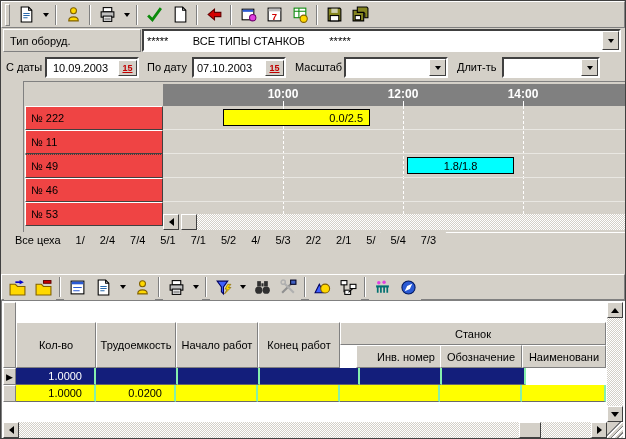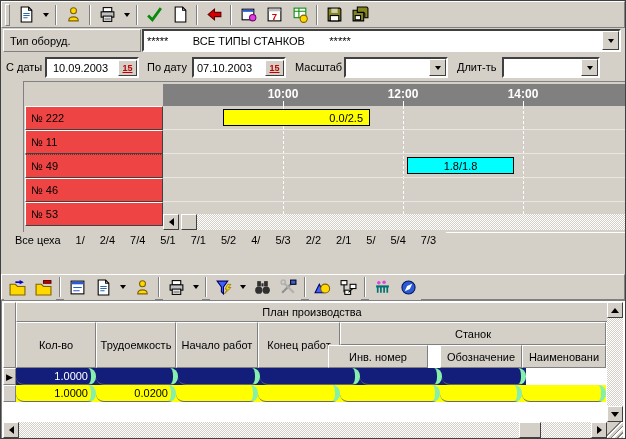--- a/index.html
+++ b/index.html
@@ -43,21 +43,21 @@
   .tab{position:relative; height:17px; line-height:16px; padding:0 10px; margin-right:-5px; background:#d4d0c8;
        clip-path:polygon(7px 100%, 0 0, 100% 0, calc(100% - 7px) 100%);
        filter:drop-shadow(1px 1px 0 #404040) drop-shadow(-1px 0 0 #fff);
        font-size:11px; text-align:center;}
   .tab.active{height:19px; z-index:5;}
   
   .status-panel{box-sizing:border-box; height:19px; display:flex; align-items:center; padding-left:4px; background:#d4d0c8;}
   
   .gcell{box-sizing:border-box; background:#d4d0c8; border:1px solid; border-color:#ffffff #808080 #808080 #ffffff; display:flex; align-items:center; justify-content:center; text-align:center; overflow:hidden; white-space:nowrap;}
   .grid-row{display:flex; position:absolute; left:14px; height:17px;}
-  .gdcell{box-sizing:border-box; border-right:5px solid #86efac; border-bottom:1px solid #6a6a6a; display:flex; align-items:center; justify-content:flex-end; padding-right:3px; overflow:hidden;border-radius:8px;}
+  .gdcell{box-sizing:border-box; border-right:2px solid #86efac; border-bottom:1px solid #6a6a6a; display:flex; align-items:center; justify-content:flex-end; padding-right:12px; overflow:hidden;}
   .grip{position:absolute; width:16px; height:16px; background:#d4d0c8;
         background-image:linear-gradient(135deg, transparent 40%, #808080 40%, #808080 45%, #fff 45%, #fff 52%, transparent 52%, transparent 60%, #808080 60%, #808080 65%, #fff 65%, #fff 72%, transparent 72%, transparent 80%, #808080 80%, #808080 85%, #fff 85%, #fff 92%, transparent 92%);}
 </style>
 </head>
 <body>
 
 <div id="app">
 
   <div class="abs toolbar raised" style="left:0;top:0;width:624px;height:27px;">
     <div class="tb-grip"></div>
@@ -384,31 +384,28 @@
               <path d="M4.5 11.5l2.2-4.8 4.8-2.2-2.2 4.8z" fill="#fff"></path>
             </svg></span>
         </div>
       </div>
   </div>
 
   <div class="abs sunken" style="left:0;top:299px;width:624px;height:138px;background:#fff;">
 
     <div class="abs gcell" style="left:1px;top:1px;width:13px;height:66px;"></div>
 
-    <div class="abs gcell" style="left:14px;top:1px;width:592px;height:20px;">
-      <span>План производства</span>
-    </div>
 
     <div class="abs" style="left:14px;top:21px;height:46px;" id="grid-headers">
         <div class="gcell abs" style="left: 0px; top: 0px; width: 80px; height: 46px;">Кол-во</div>
         <div class="gcell abs" style="left: 80px; top: 0px; width: 80px; height: 46px;">Трудоемкость</div>
         <div class="gcell abs" style="left: 160px; top: 0px; width: 82px; height: 46px;">Начало работ</div>
         <div class="gcell abs" style="left: 242px; top: 0px; width: 82px; height: 46px;">Конец работ</div>
         <div class="gcell abs" style="left: 324px; top: 0px; width: 266px; height: 23px;">Станок</div>
-        <div class="gcell abs" style="left: 312px; top: 23px; width: 100px; height: 23px;">Инв. номер</div>
+        <div class="gcell abs" style="left: 340px; top: 23px; width: 100px; height: 23px;">Инв. номер</div>
         <div class="gcell abs" style="left: 424px; top: 23px; width: 82px; height: 23px;">Обозначение</div>
         <div class="gcell abs" style="left: 506px; top: 23px; width: 84px; height: 23px;">Наименовани</div>
       </div>
 
     <div id="grid-rows">
         <div class="grid-row" style="top: 67px; background: rgb(19, 30, 123); color: rgb(255, 255, 255);">
           <div class="gdcell" style="width: 80px;">1.0000</div>
           <div class="gdcell" style="width: 82px;"></div>
           <div class="gdcell" style="width: 82px;"></div>
           <div class="gdcell" style="width: 100px;"></div>

